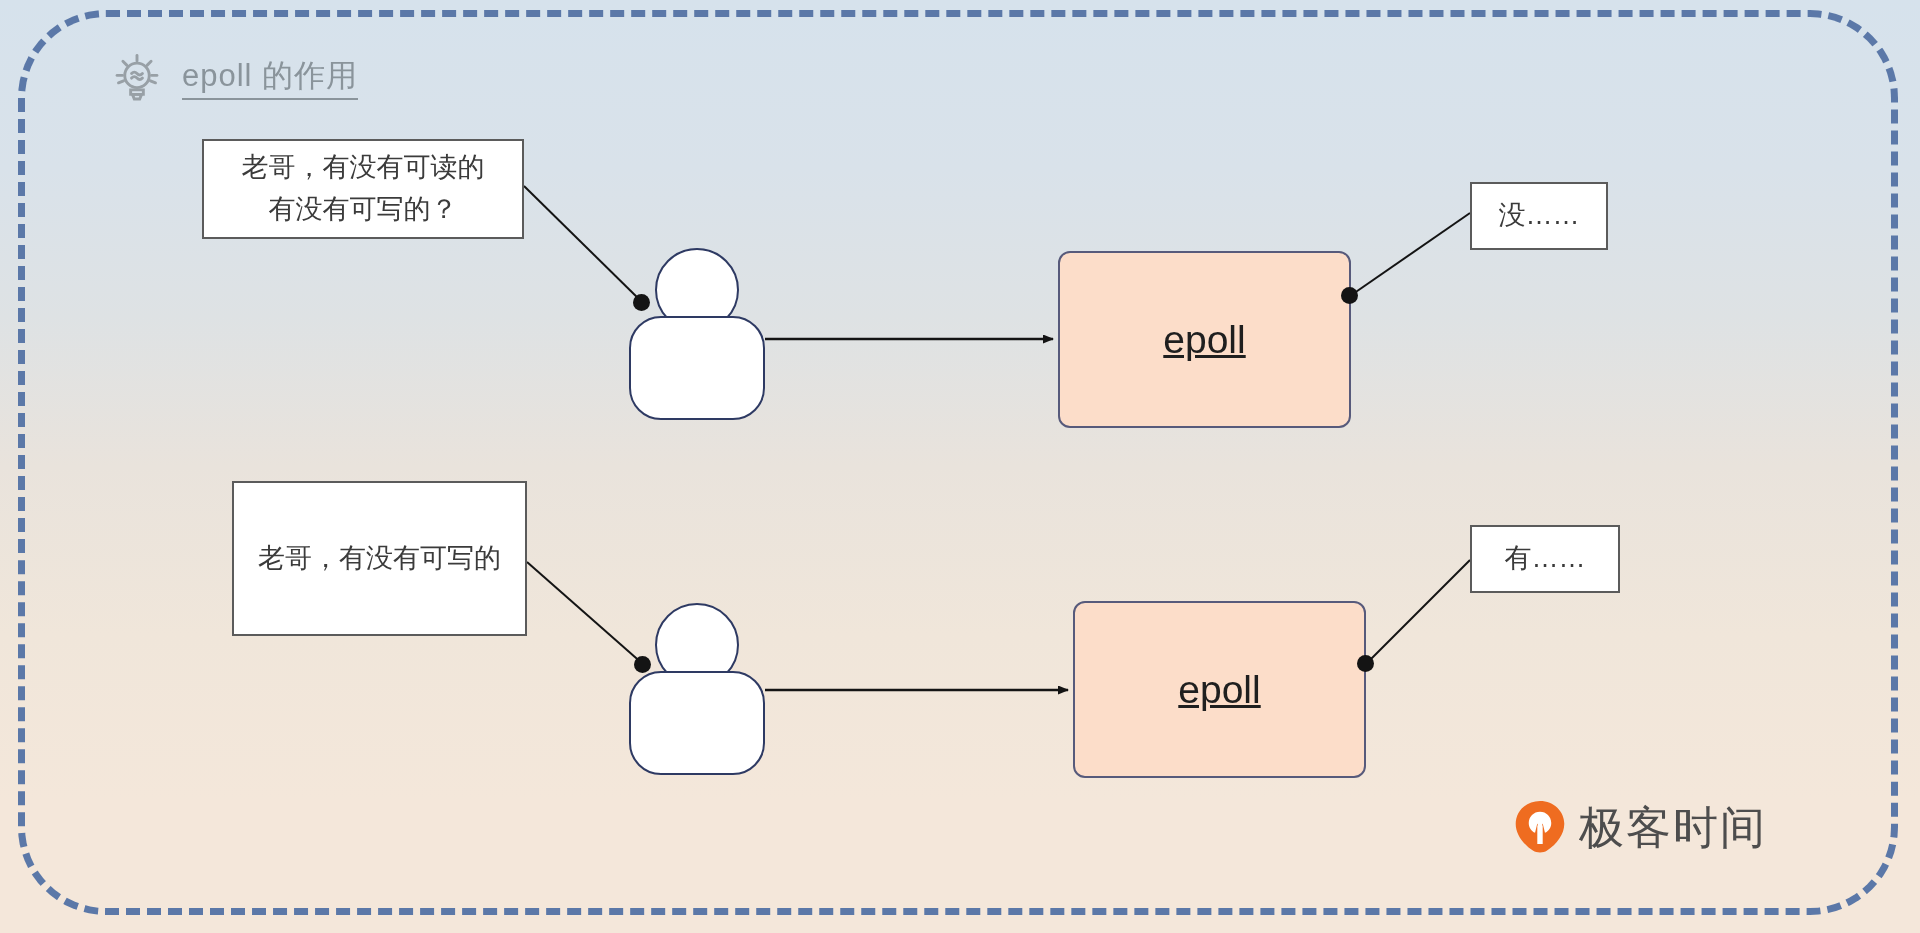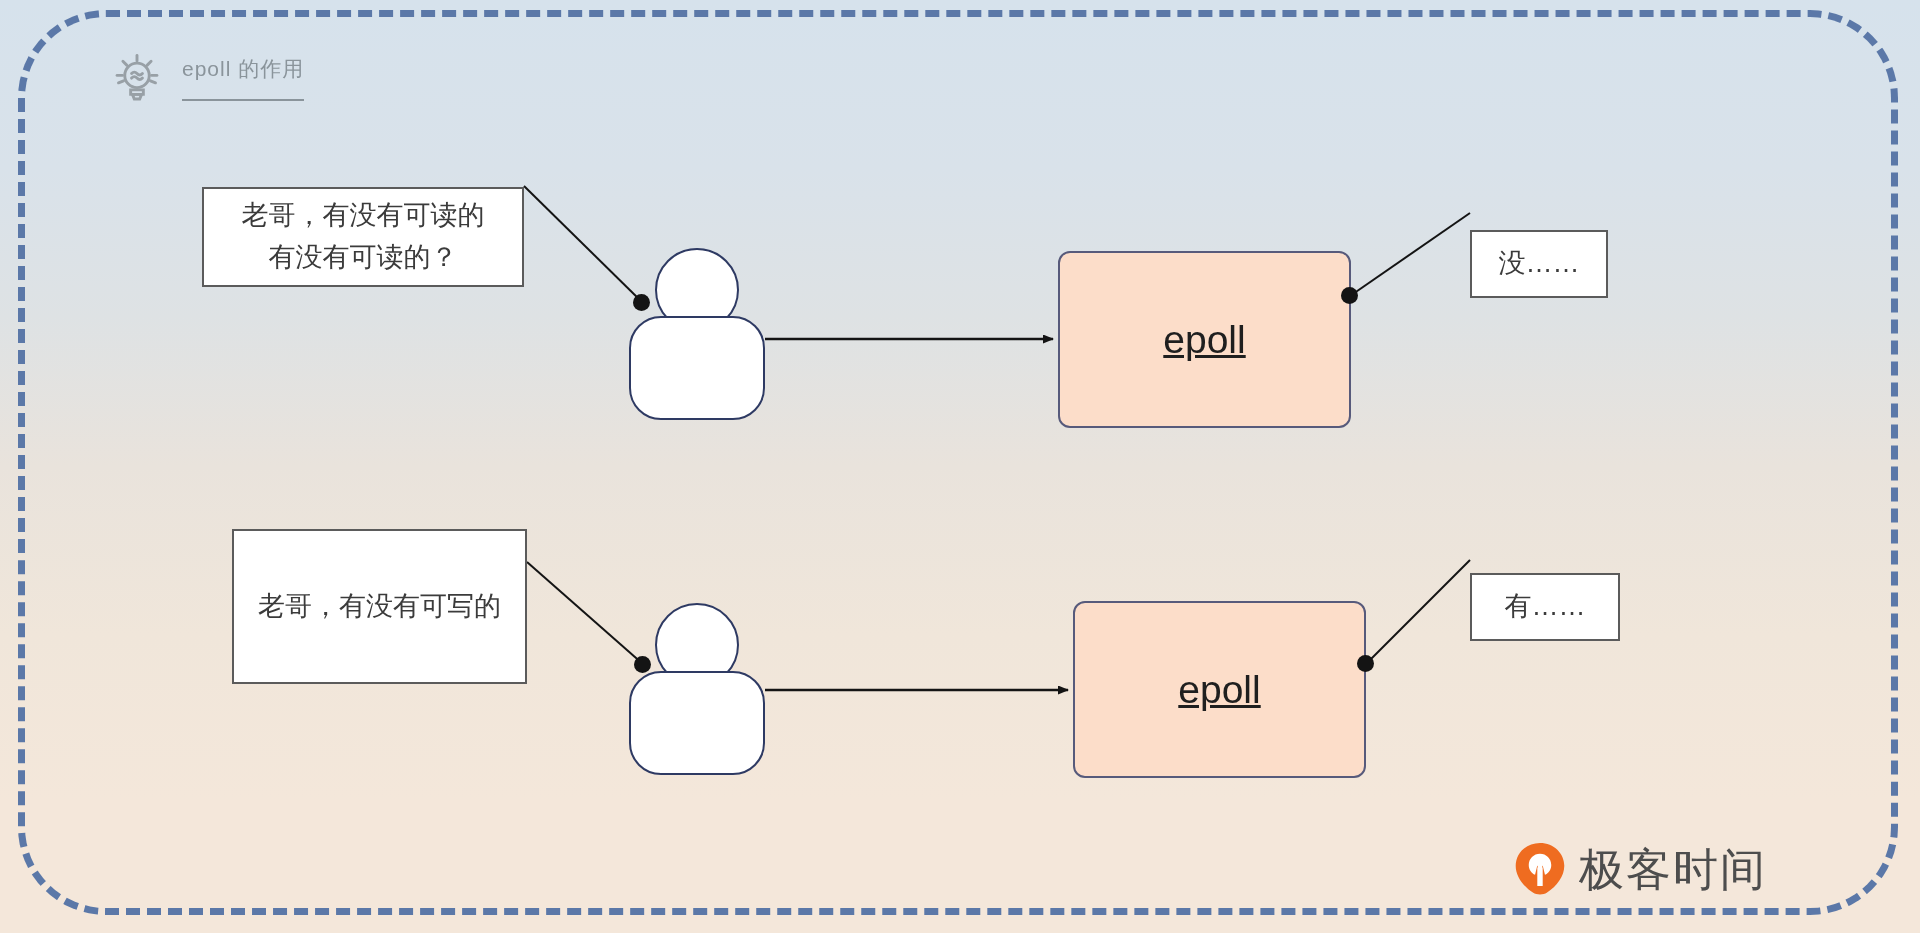--- a/index.html
+++ b/index.html
@@ -40,25 +40,25 @@
   .header {
     position: absolute;
     left: 108px;
     top: 50px;
     display: flex;
     align-items: center;
     gap: 16px;
   }
   .bulb-icon { width: 58px; height: 58px; display: block; }
   .header-title {
-    font-size: 21px;
+    font-size: 31px;
     color: #8a949b;
     letter-spacing: 1px;
     border-bottom: 2px solid #8a949b;
-    padding-bottom: 17px;
+    padding-bottom: 4px;
     line-height: 1.15;
     white-space: nowrap;
   }
 
   
   .wires {
     position: absolute;
     left: 0; top: 0;
     width: 1920px; height: 933px;
     overflow: visible;
@@ -71,21 +71,20 @@
     background: #ffffff;
     border: 2px solid #5b5b5b;
     color: #3b3b3b;
     display: flex;
     flex-direction: column;
     align-items: center;
     justify-content: center;
     font-size: 27px;
     line-height: 1.55;
     white-space: nowrap;
-    margin-top: 48px;
   }
   .callout .line { display: block; }
 
   #callout-ask-read  { left: 202px; top: 139px; width: 322px; height: 100px; }
   #callout-ask-write { left: 232px; top: 481px; width: 295px; height: 155px; gap: 38px; }
   #callout-reply-no  { left: 1470px; top: 182px; width: 138px; height: 68px; }
   #callout-reply-yes { left: 1470px; top: 525px; width: 150px; height: 68px; }
 
   
   .person { position: absolute; }
@@ -136,21 +135,21 @@
   }
   #dot-reader-bubble { left: 633px; top: 294px; }
   #dot-writer-bubble { left: 634px; top: 656px; }
   #dot-epoll-read    { left: 1341px; top: 287px; }
   #dot-epoll-write   { left: 1357px; top: 655px; }
 
   
   .brand {
     position: absolute;
     left: 1513px;
-    top: 841px;
+    top: 799px;
     display: flex;
     align-items: center;
     gap: 12px;
   }
   .brand-mark { width: 54px; height: 56px; display: block; }
   .brand-text {
     font-size: 45px;
     color: #4d4d4d;
     letter-spacing: 2px;
     font-weight: 500;
@@ -196,21 +195,21 @@
     <line x1="765" y1="339" x2="1053" y2="339" stroke="#141414" stroke-width="2.4" marker-end="url(#arrowHead)"></line>
     <line x1="1350" y1="296" x2="1470" y2="213" stroke="#141414" stroke-width="2"></line>
 
     <line x1="527" y1="562" x2="644" y2="665" stroke="#141414" stroke-width="2"></line>
     <line x1="765" y1="690" x2="1068" y2="690" stroke="#141414" stroke-width="2.4" marker-end="url(#arrowHead)"></line>
     <line x1="1366" y1="664" x2="1470" y2="560" stroke="#141414" stroke-width="2"></line>
   </svg>
 
   <div class="callout" id="callout-ask-read">
     <span class="line">老哥，有没有可读的</span>
-    <span class="line">有没有可读的？</span>
+    <span class="line">有没有可写的？</span>
   </div>
 
   <div class="person" id="person-reader">
     <div class="head"></div>
     <div class="body"></div>
   </div>
 
   <div class="epoll-box" id="epoll-box-read">
     <span>epoll</span>
   </div>

